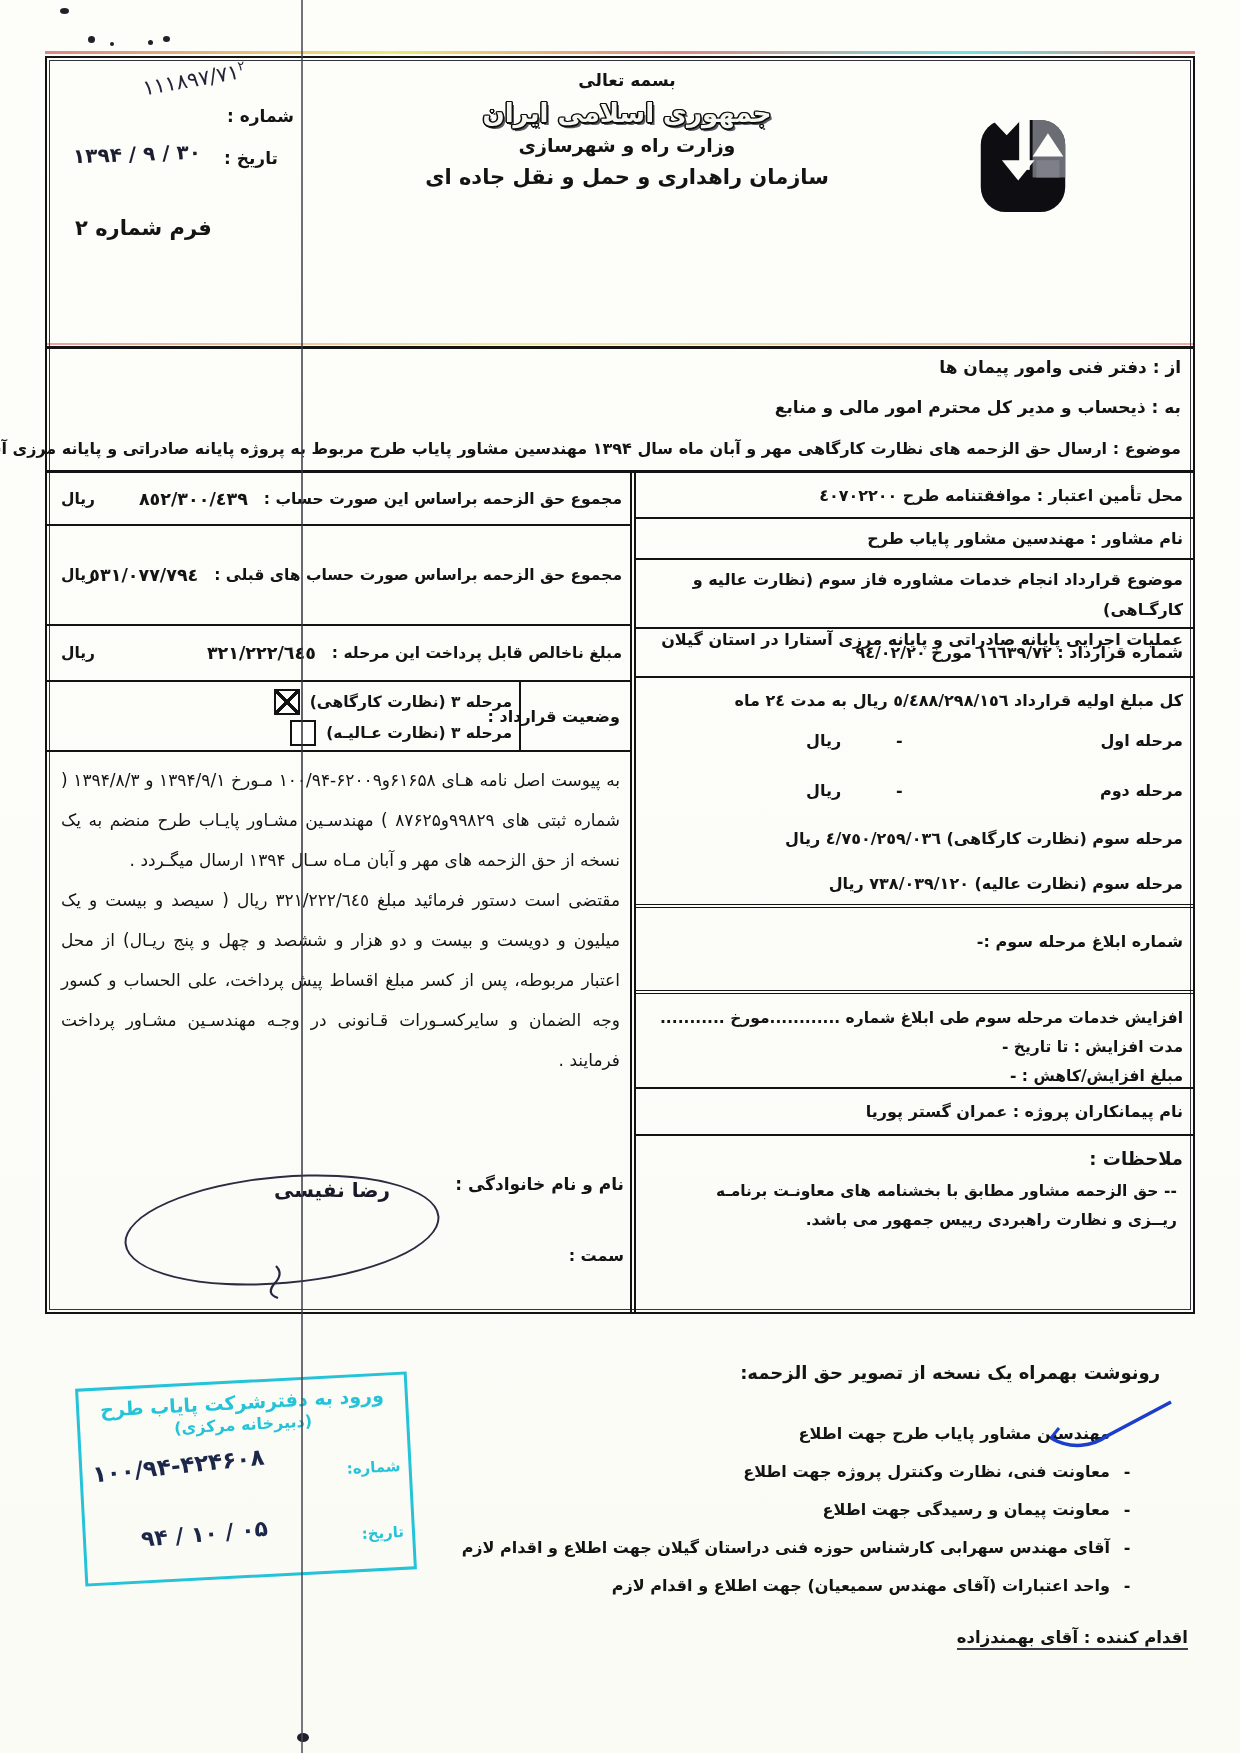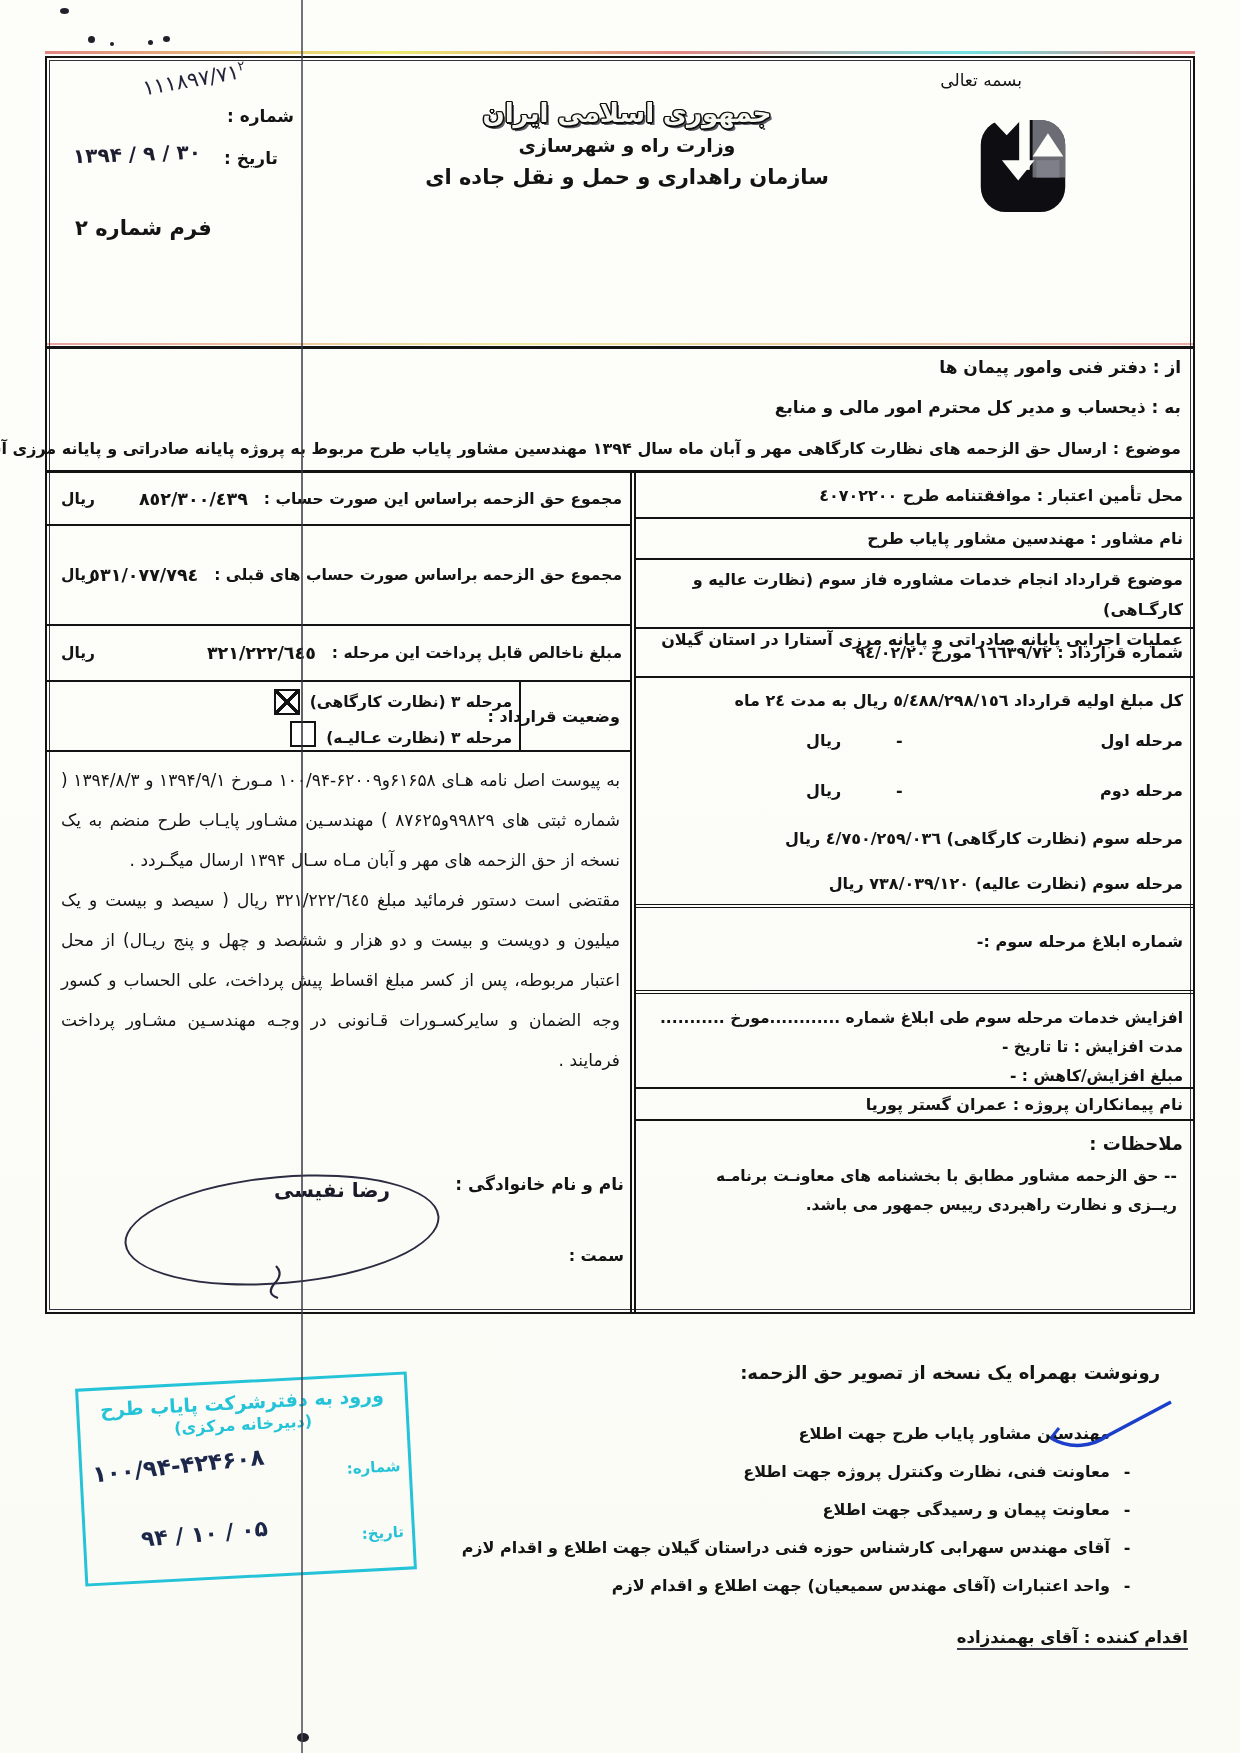--- a/index.html
+++ b/index.html
@@ -16,21 +16,21 @@
   
   .main-box { position:absolute; left:45px; top:56px; width:1146px; height:1254px;
     border:2.5px solid #131313; box-sizing:content-box; }
   .inner-frame { position:absolute; inset:2px; border:1px solid #33333d; pointer-events:none; }
   .fringe { position:absolute; left:-2px; right:-2px; top:-7px; height:3px; opacity:.55;
     background:linear-gradient(90deg, #c22, #dd0 30%, #c22 55%, #0cc 80%, #c22); }
 
   
   .logo-wrap { position:absolute; left:928px; top:56px; width:96px; height:104px; }
   .center-head { position:absolute; left:185px; top:12px; width:790px; text-align:center; }
-  .h-invocation { font-size:17px; font-weight:normal;text-align:right; }
+  .h-invocation { font-size:17px; font-weight:bold; }
   .h-country { margin-top:8px; font-size:26px; font-weight:bold; letter-spacing:2px; color:#f6f6f0;
     text-shadow:-1.5px 0 #0e0e0e,1.5px 0 #0e0e0e,0 -1.5px #0e0e0e,0 1.5px #0e0e0e,
       -1px -1px #0e0e0e,1px 1px #0e0e0e,-1px 1px #0e0e0e,1px -1px #0e0e0e,2.5px 2.5px 0 #595963; }
   .h-ministry { margin-top:6px; font-size:19px; font-weight:bold; }
   .h-org { margin-top:9px; font-size:21px; font-weight:bold; letter-spacing:.5px; }
   .title-box { position:absolute; left:287px; top:166px; width:458px; height:54px;
     border:3px solid #0f0f0f; box-shadow:0 0 0 2px #fff, 0 0 0 3px #666;
     display:flex; align-items:center; justify-content:center; font-size:20px; font-weight:bold;
     background-color:#edf5f1;
     background-image:radial-gradient(rgba(0,170,190,.30) 1px, transparent 1.4px),
@@ -67,37 +67,37 @@
   .rr-subject { height:69px; display:block; padding-top:5px; line-height:30px; }
   .rr-number { height:49px; }
   .rr-amounts { height:230px; display:block; padding-top:8px; border-bottom:4px double #131313; }
   .amt-total { line-height:30px; }
   .stage-row { position:relative; height:50px; line-height:50px; }
   .stage-row .dash { position:absolute; left:250px; }
   .stage-row .unit { position:absolute; left:160px; }
   .stage3-row { height:45px; line-height:45px; }
   .rr-notice { height:86px; border-bottom:4px double #131313; display:block; padding-top:24px;padding-left:48px; }
   .rr-increase { height:95px; display:block; padding-top:10px; line-height:29px; font-size:15.5px; }
-  .rr-contractors { height:32px; }
+  .rr-contractors { height:47px; }
   .rr-remarks { border-bottom:none; display:block; padding-top:12px; height:176px; }
   .remarks-label { font-size:18px; }
   .remarks-text { margin-top:8px; padding:0 6px 0 70px; line-height:28.5px; font-size:15.5px; text-align:justify; }
 
   .lr { border-bottom:2px solid #131313; font-size:15.5px; }
   .lr-flex { display:flex; align-items:center; padding-right:8px; }
   .lr .value { font-size:17.5px; margin-right:16px; letter-spacing:.5px; }
   .lr .unit { position:absolute; left:14px; top:50%; transform:translateY(-50%); font-size:15.5px; }
   .lr1 { height:53px; }
   .lr2 { height:100px; }
   .lr3 { height:56px; }
   .lr-status { height:70px;padding-left:48px; }
   .status-label { position:absolute; right:10px; top:0; line-height:70px; font-size:16px; }
   .status-divider { position:absolute; left:472px; top:0; width:2px; height:100%; background:#131313; }
   .status-opt { position:absolute; right:118px; height:28px; display:flex; align-items:center; gap:10px; font-size:15.5px; white-space:nowrap; }
-  .status-opt1 { top:6px; } .status-opt2 { top:37px;align-items:flex-end; }
+  .status-opt1 { top:6px; } .status-opt2 { top:37px; }
   .cb { width:26px; height:26px; border:2.5px solid #131313; box-sizing:border-box; background:#fff; flex:0 0 auto; }
   .cb.checked { background-image:
       linear-gradient(45deg, transparent 44%, #131313 44%, #131313 56%, transparent 56%),
       linear-gradient(135deg, transparent 44%, #131313 44%, #131313 56%, transparent 56%); }
   .lr-body { height:402px; border-bottom:none; padding:8px 10px 0 14px; }
   .lr-body p { margin:0; font-weight:normal; font-size:17px; line-height:40px; text-align:justify; }
   .lr-sig { height:161px; border-bottom:none; }
   .sig-name-label { position:absolute; right:6px; top:20px; font-size:17px; }
   .sig-role-label { position:absolute; right:6px; top:92px; font-size:16px; }
   .sig-stamp { position:absolute; left:55px; top:14px; width:350px; height:130px; }

